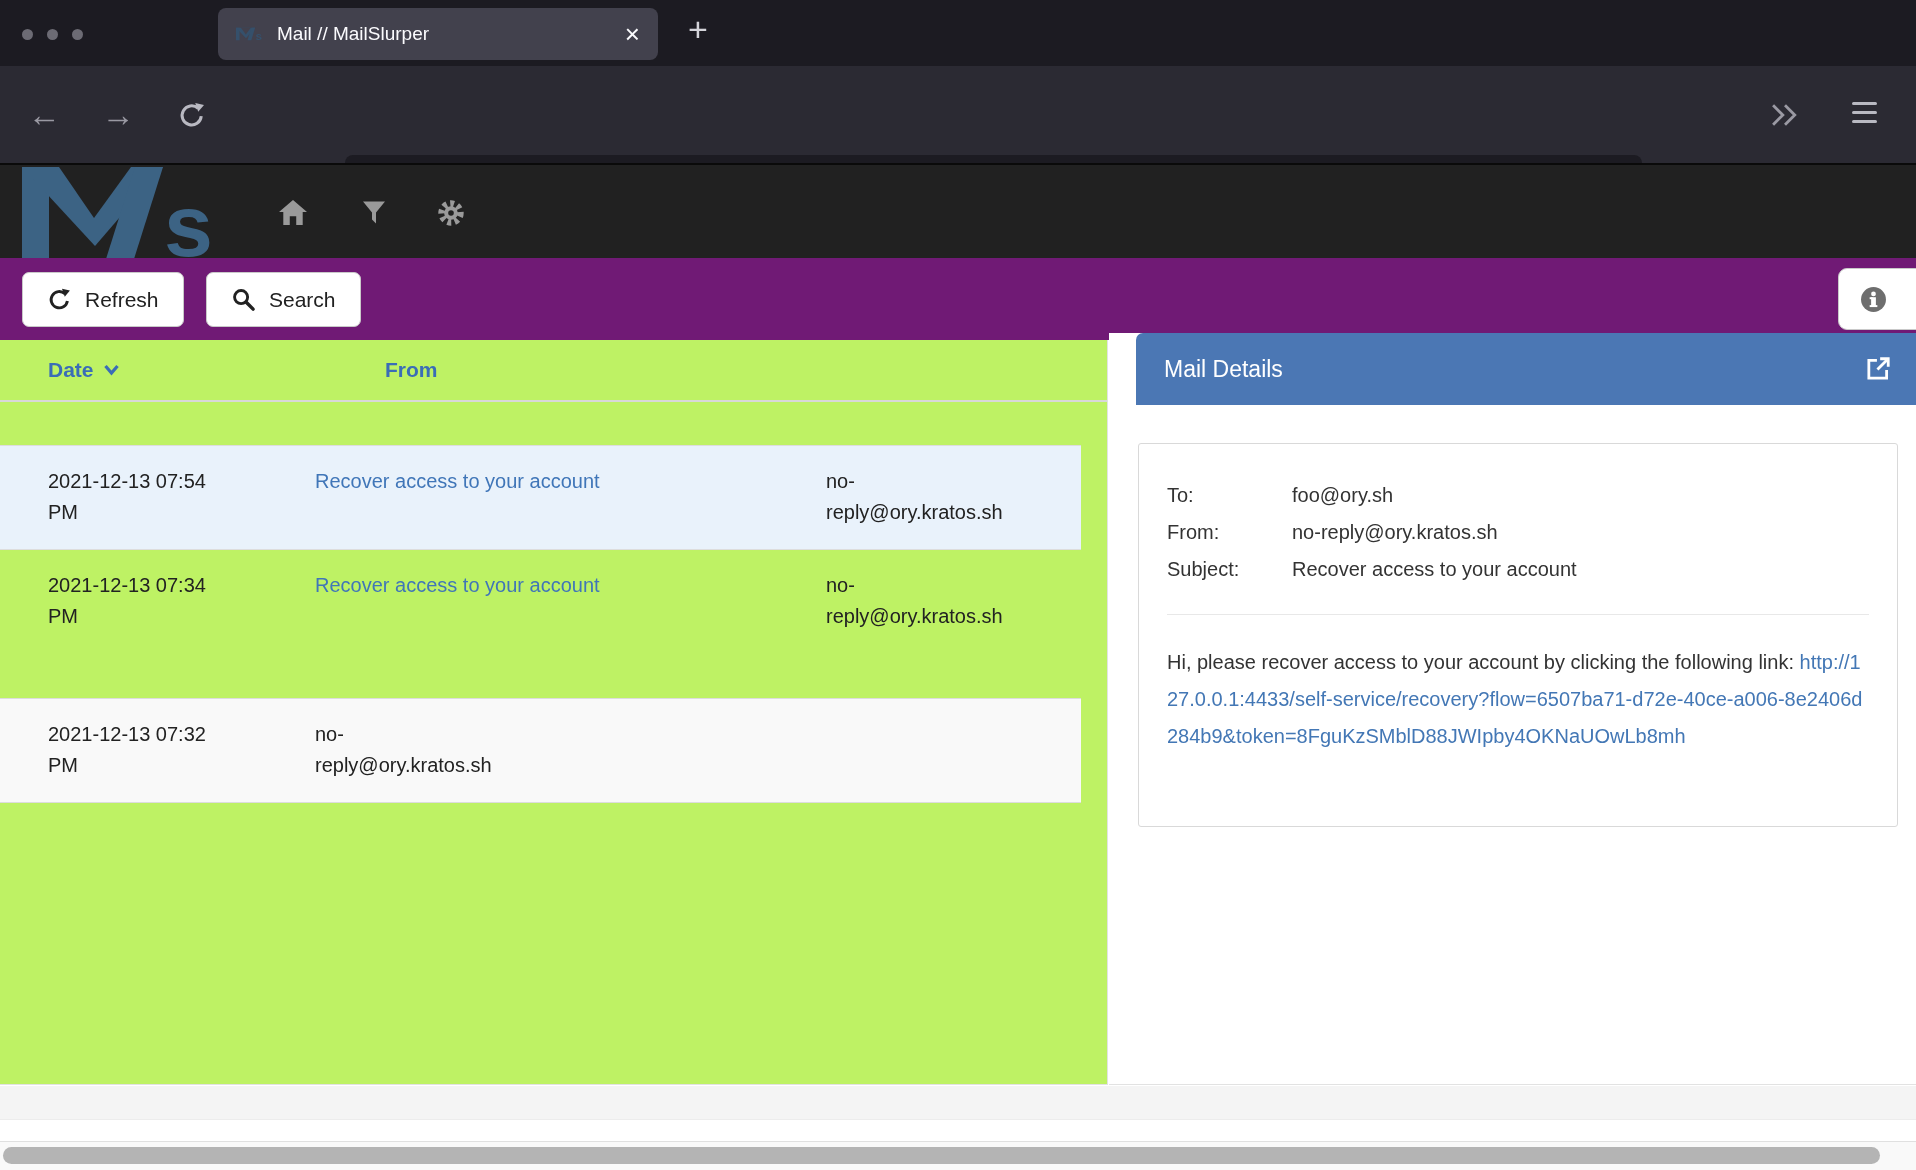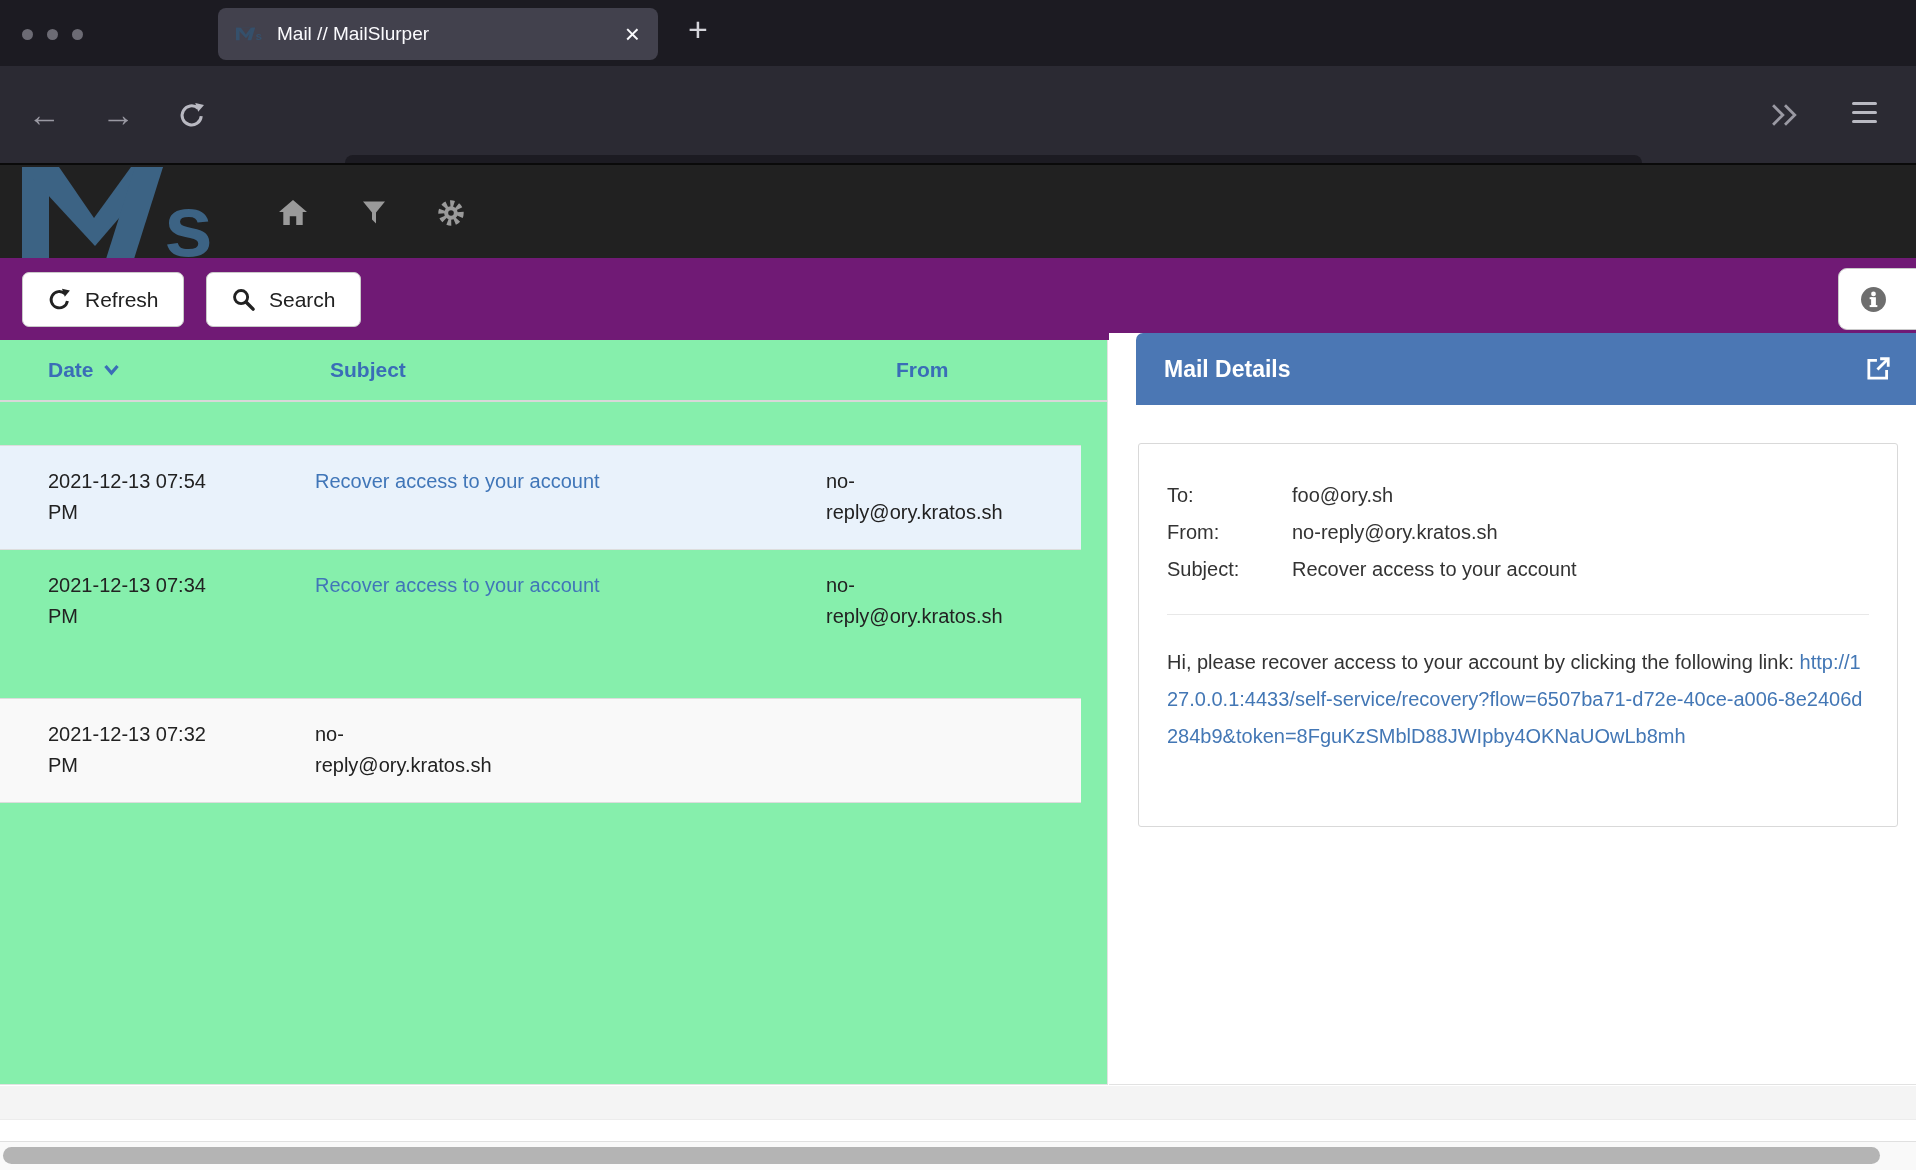--- a/index.html
+++ b/index.html
@@ -42,21 +42,21 @@
   
   .toolbar { position:absolute; left:0; top:258px; width:100%; height:82px; background:#701a75; }
   .btn { position:absolute; top:14px; height:55px; background:#fff; border:1px solid #c9c9c9;
          border-radius:7px; display:flex; align-items:center; gap:13px; padding:0 24px;
          font-size:21px; color:#212121; cursor:pointer; }
   .btn-refresh { left:22px; } .btn-search { left:206px; }
   .btn-info { left:1838px; width:96px; height:62px; top:10px; border-radius:9px;
               justify-content:flex-start; padding-left:21px; }
 
   
-  .list-panel { position:absolute; left:0; top:340px; width:1108px; height:745px; background:#86efac;
+  .list-panel { position:absolute; left:0; top:340px; width:1108px; height:745px; background:#bef264;
                 border-right:1px solid #e2e2e2; border-bottom:1px solid #e2e2e2; }
   .list-header { display:grid; grid-template-columns:267px 511px 302px; height:62px; align-items:center;
                  border-bottom:2px solid #d8d8d8; color:#3a6db7; font-weight:bold; font-size:21px; }
   .lh-date { padding-left:48px; display:flex; align-items:center; gap:9px; }
   .lh-subject { padding-left:63px; }
   .lh-from { padding-left:118px; }
   .rows { margin-top:43px; width:1081px; }
   .mail-row { display:grid; grid-template-columns:267px 511px 302px; padding:20px 0 21px;
               border-top:1px solid #ddd; font-size:20px; line-height:31px; color:#222; cursor:pointer; }
   .mail-row:last-child { border-bottom:1px solid #ddd;margin-top:45px; }
@@ -65,21 +65,21 @@
   .cell-date { padding-left:48px; } .cell-date span { display:inline-block; width:176px; }
   .cell-subject { padding-left:48px; }
   .cell-subject a { color:#4076b8; text-decoration:none; }
   .cell-from { padding-left:48px; } .cell-from span { display:inline-block; width:192px; }
 
   
   .details-panel { position:absolute; left:1109px; top:333px; width:807px; height:752px; background:#fff;
                    border-bottom:1px solid #e2e2e2; }
   .panel-heading { position:absolute; left:27px; top:0; width:780px; height:72px; background:#4b77b4;
                    border-radius:7px 0 0 0; display:flex; align-items:center; padding:0 24px 0 28px;
-                   color:#fff; font-weight:bold; font-size:23px; }
+                   color:#fff; font-weight:normal; font-size:23px; }
   .ext-link { margin-left:auto; display:flex; cursor:pointer; }
   .details-card { position:absolute; left:29px; top:110px; width:760px; height:384px;
                   border:1px solid #d9d9d9; border-radius:3px; padding:33px 28px; }
   .field-row { display:flex; font-size:20px; line-height:37px; color:#333; }
   .field-label { width:125px; }
   .card-divider { border:none; border-top:1px solid #e8e8e8; margin:26px 0 29px; }
   .mail-body { font-size:20px; line-height:37px; color:#333; }
   .mail-body a { color:#4377b5; text-decoration:none; word-break:break-all; }
 
   
@@ -215,21 +215,20 @@
   </div>
 
   <div class="list-panel">
     <div class="list-header">
       <div class="lh-date">
         <span>Date</span>
         <svg width="17" height="12" viewBox="0 0 16 12">
           <polyline points="2,2 8,9 14,2" fill="none" stroke="#3a6db7" stroke-width="3.2"></polyline>
         </svg>
       </div>
-      <div class="lh-subject">Subject</div>
       <div class="lh-from">From</div>
     </div>
     <div class="rows">
 
         <div class="mail-row selected">
           <div class="cell-date"><span>2021-12-13 07:54 PM</span></div>
           <div class="cell-subject"><a href="#">Recover access to your account</a></div>
           <div class="cell-from"><span>no-reply@ory.kratos.sh</span></div>
         </div>
 

